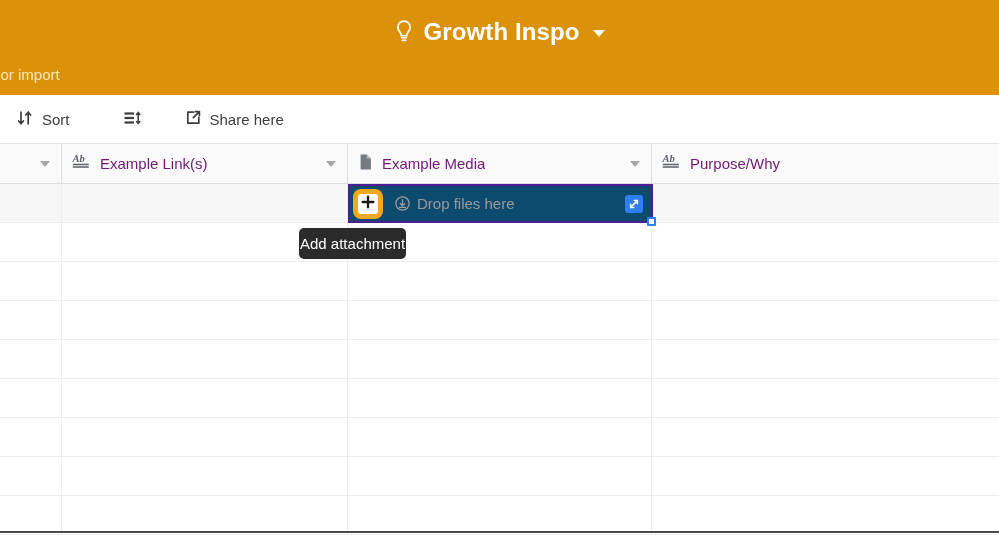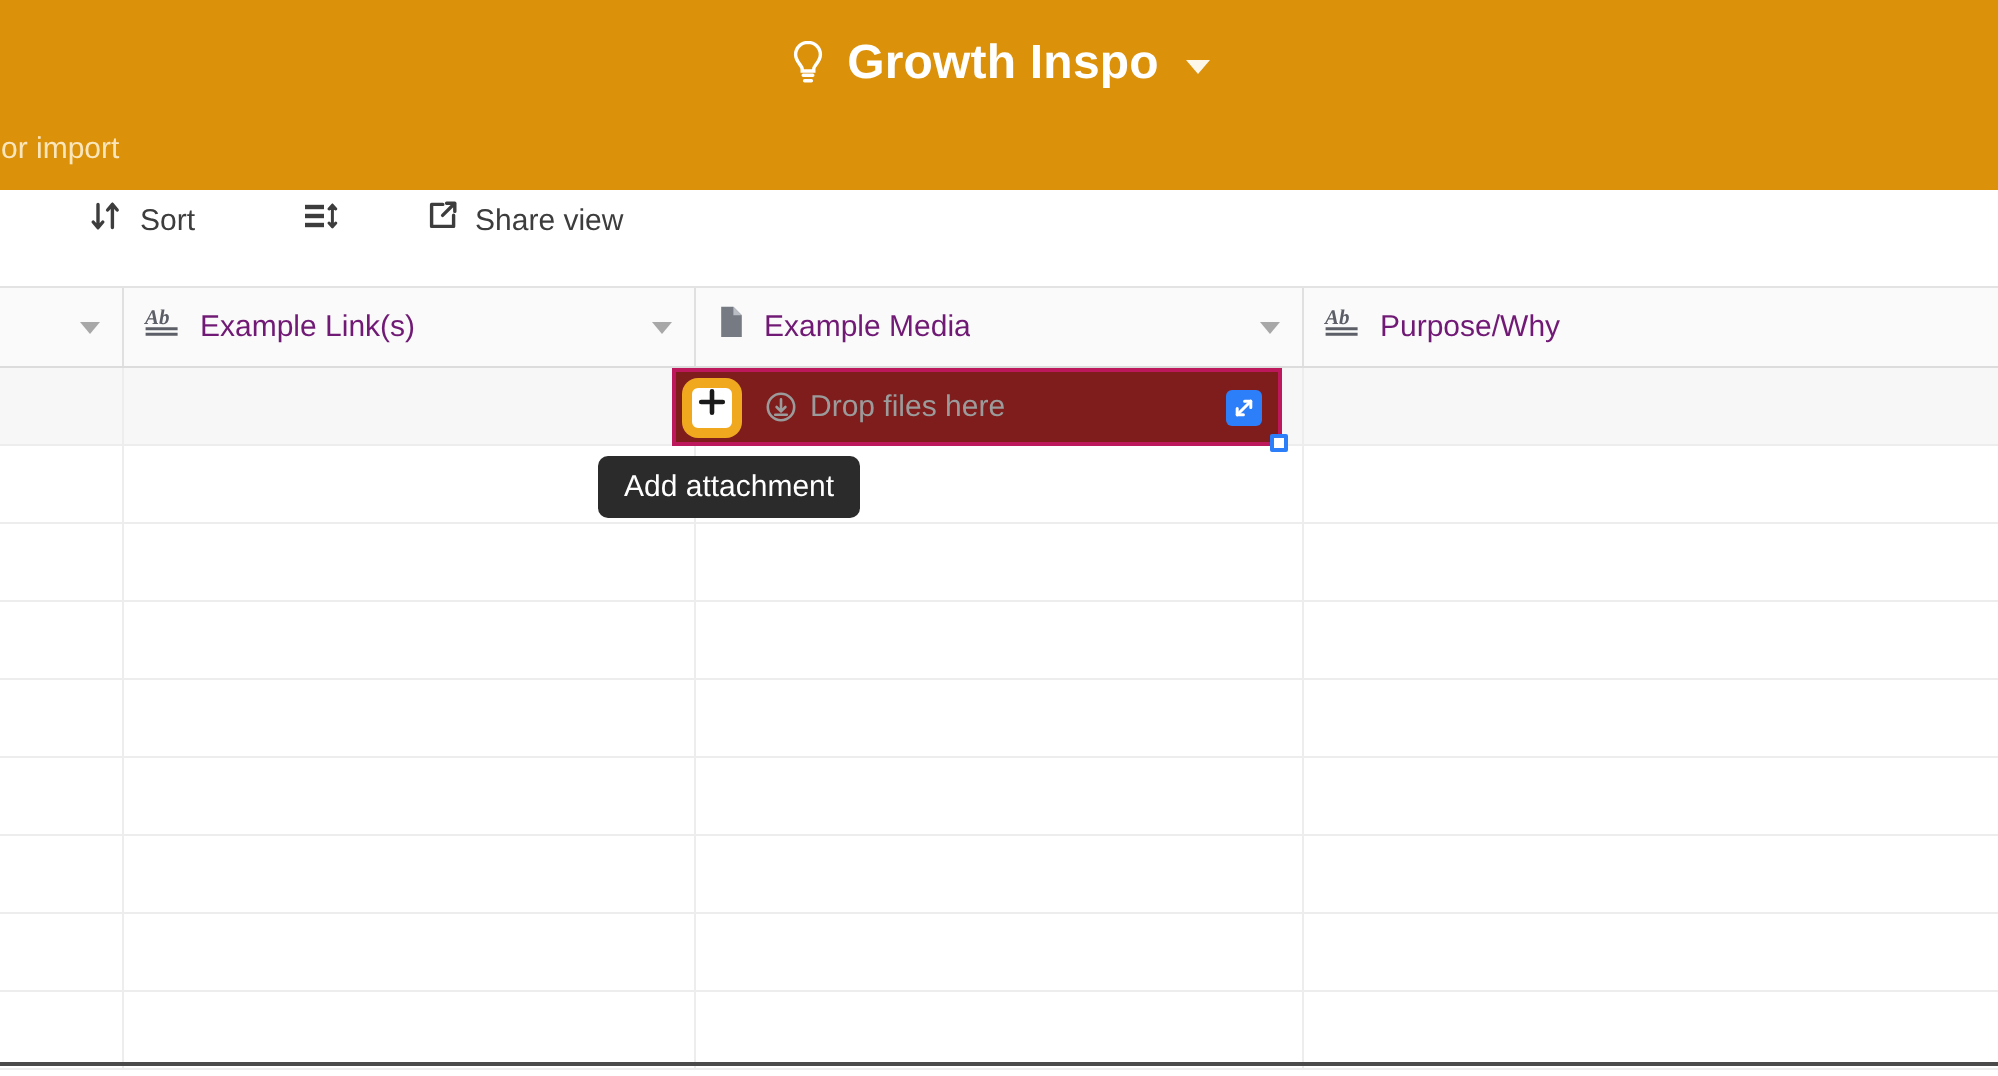--- a/index.html
+++ b/index.html
@@ -41,21 +41,21 @@
     position: absolute; left: -12px; top: 66px;
     font-size: 15px; color: #fbe6bb; white-space: nowrap;
   }
 
   
   .toolbar {
     position: absolute; left: 0; top: 95px;
     width: 999px; height: 49px;
     background: #ffffff;
     border-bottom: 1px solid #e3e3e3;
-    display: flex; align-items: flex-start; padding-left: 28px;
+    display: flex; align-items: center;
   }
   .tb-item {
     display: flex; align-items: center; gap: 8px;
     height: 30px; padding: 0 8px;
     border-radius: 4px; cursor: pointer;
     color: #3d3d3d; font-size: 15px; white-space: nowrap;
   }
   .tb-item:first-child { margin-left: 8px; }
   .tb-gap { width: 18px; flex: 0 0 auto; }
   .tb-icon { display: block; flex: 0 0 auto; }
@@ -113,24 +113,24 @@
   .gc-col3 { width: 347px; border-right: none; }
 
   .grid-bottom-rule {
     position: absolute; left: 0; top: 531px;
     width: 999px; height: 2px; background: #4a4a4a;
   }
 
   
   .active-cell {
     position: absolute;
-    left: 336px; top: 184px;
+    left: 348px; top: 184px;
     width: 305px; height: 39px;
-    background: #7f1d1d;
-    border: 2px solid #be185d;
+    background: #0c4a6e;
+    border: 2px solid #4c1d95;
     display: flex; align-items: center;
     z-index: 20;
   }
   .add-attach-btn {
     position: relative;
     width: 22px; height: 22px;
     margin-left: 7px;
     border-radius: 4px;
     background: #ffffff;
     display: flex; align-items: center; justify-content: center;
@@ -161,21 +161,21 @@
     border-radius: 1px;
     cursor: crosshair;
     z-index: 25;
   }
 
   
   .tooltip {
     position: absolute;
     left: 299px; top: 228px;
     height: 31px;
-    padding: 0 13px;
+    padding: 0 1px;
     background: #2b2b2b;
     border-radius: 5px;
     color: #ffffff; font-size: 15px;
     display: flex; align-items: center;
     white-space: nowrap;
     z-index: 40;
   }
 </style>
 </head>
 <body>
@@ -229,21 +229,21 @@
 
     <div class="tb-gap"></div>
 
     <div class="tb-item">
       <span class="tb-icon">
         <svg width="18" height="18" viewBox="0 0 18 18">
           <path d="M9.4 3.2H3.8v11h11V8.6" fill="none" stroke="#3d3d3d" stroke-width="1.7" stroke-linecap="round" stroke-linejoin="round"></path>
           <path d="M11.3 2.6h4.1v4.1M15.4 2.6 9.3 8.7" fill="none" stroke="#3d3d3d" stroke-width="1.7" stroke-linecap="round" stroke-linejoin="round"></path>
         </svg>
       </span>
-      <span>Share view</span>
+      <span>Share here</span>
     </div>
   </div>
 
   <div class="grid-head">
 
     <div class="gh-cell gh-rownum">
       <span class="gh-caret"></span>
     </div>
 
     <div class="gh-cell gh-col1">

